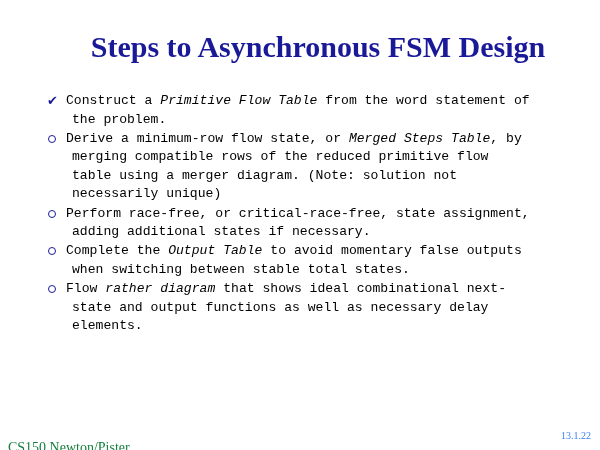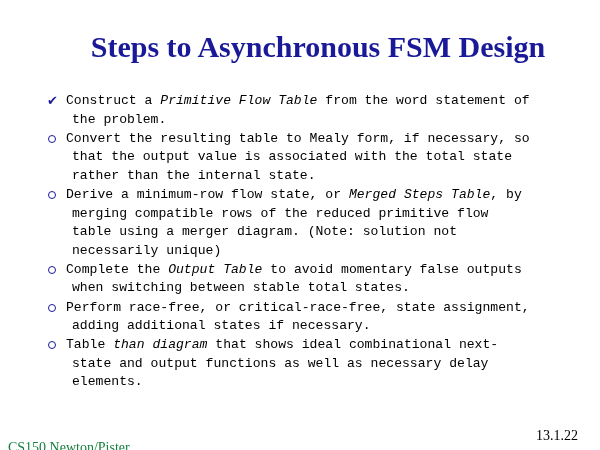--- a/index.html
+++ b/index.html
@@ -97,25 +97,25 @@
     left: 8px;
     top: 440px;
     font-size: 14px;
     line-height: 16px;
     color: #15803d;
     font-family: "Liberation Serif", "DejaVu Serif", serif;
     white-space: nowrap;
   }
   #footer-right {
     position: absolute;
-    right: 22px;
+    right: 9px;
     top: 428px;
-    font-size: 14px;
+    font-size: 10px;
     line-height: 16px;
-    color: #000000;
+    color: #3b82f6;
     font-family: "Liberation Serif", "DejaVu Serif", serif;
     white-space: nowrap;
   }
 </style>
 </head>
 <body>
 
 <div id="slide">
 
   <div id="slide-title">Steps to Asynchronous FSM Design</div>
@@ -125,53 +125,45 @@
         <span class="bullet-marker"><span class="marker-check">✔</span></span>
         <span class="bullet-text">
           <span class="hang"><span>Construct a </span><i>Primitive Flow Table</i><span> from the word statement of the problem.</span></span>
         </span>
       </li>
       <li class="bullet-item">
         <span class="bullet-marker">
           <span class="marker-ring"></span>
         </span>
         <span class="bullet-text">
-          <span class="hang"><span>Convert the resulting table to Mealy form, if necessary, so that the output value is associated with the total state rather than the internal state.</span></span>
+          <span class="hang"><span>Derive a minimum-row flow state, or </span><i>Merged Steps Table</i><span>, by merging compatible rows of the reduced primitive flow table using a merger diagram. (Note: solution not necessarily unique)</span></span>
         </span>
       </li>
       <li class="bullet-item">
         <span class="bullet-marker">
           <span class="marker-ring"></span>
         </span>
         <span class="bullet-text">
-          <span class="hang"><span>Derive a minimum-row flow state, or </span><i>Merged Steps Table</i><span>, by merging compatible rows of the reduced primitive flow table using a merger diagram. (Note: solution not necessarily unique)</span></span>
+          <span class="hang"><span>Perform race-free, or critical-race-free, state assignment, adding additional states if necessary.</span></span>
         </span>
       </li>
       <li class="bullet-item">
         <span class="bullet-marker">
           <span class="marker-ring"></span>
         </span>
         <span class="bullet-text">
           <span class="hang"><span>Complete the </span><i>Output Table</i><span> to avoid momentary false outputs when switching between stable total states.</span></span>
         </span>
       </li>
       <li class="bullet-item">
         <span class="bullet-marker">
           <span class="marker-ring"></span>
         </span>
         <span class="bullet-text">
-          <span class="hang"><span>Perform race-free, or critical-race-free, state assignment, adding additional states if necessary.</span></span>
-        </span>
-      </li>
-      <li class="bullet-item">
-        <span class="bullet-marker">
-          <span class="marker-ring"></span>
-        </span>
-        <span class="bullet-text">
-          <span class="hang"><span>Table </span><i>than diagram</i><span> that shows ideal combinational next-state and output functions as well as necessary delay elements.</span></span>
+          <span class="hang"><span>Flow </span><i>rather diagram</i><span> that shows ideal combinational next-state and output functions as well as necessary delay elements.</span></span>
         </span>
       </li>
     </ul>
 
   <div id="footer-left">CS150 Newton/Pister</div>
   <div id="footer-right">13.1.22</div>
 
 </div>
 
 </body></html>

